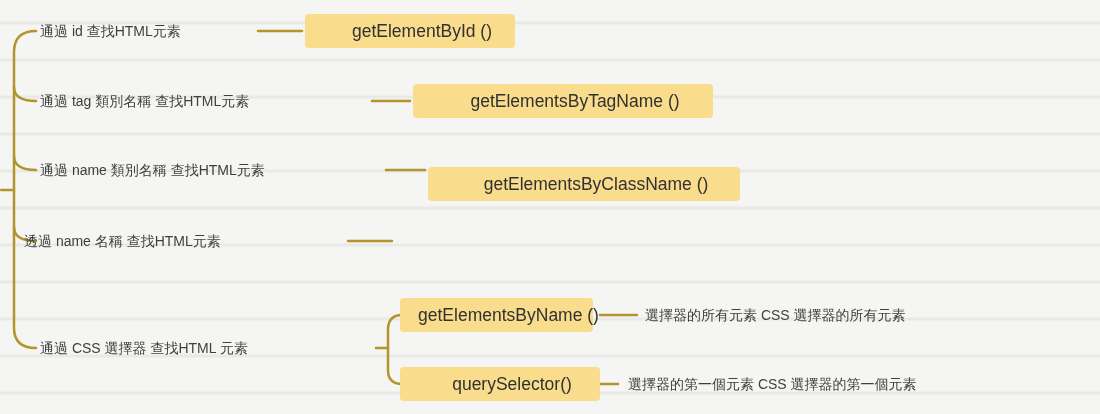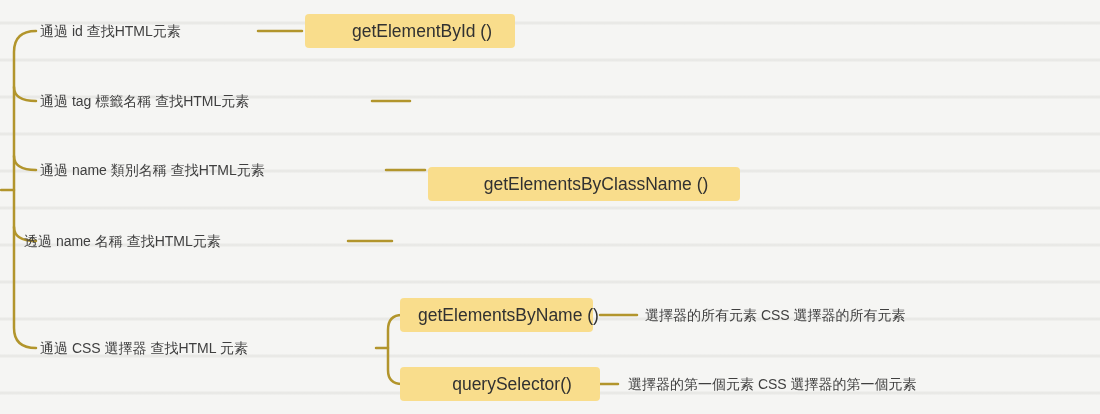--- a/index.html
+++ b/index.html
@@ -80,26 +80,27 @@
     <path d="M 348 241 H 392"></path>
 
     <path d="M 376 348 H 388"></path>
     <path d="M 402 315 Q 388 315 388 330 L 388 370 Q 388 384 402 384"></path>
 
     <path d="M 600 315 H 637"></path>
     <path d="M 586 384 H 618"></path>
   </svg>
 
   <div class="label" style="left:40px; top:18px">通過 id 查找HTML元素</div>
-  <div class="label" style="left:40px; top:88px">通過 tag 標籤名稱 查找HTML元素</div>
+  <div class="label" style="left:40px; top:88px">通過 tag 類別名稱 查找HTML元素</div>
   <div class="label" style="left:40px; top:157px">通過 name 類別名稱 查找HTML元素</div>
   <div class="label" style="left:24px; top:228px">透過 name 名稱 查找HTML元素</div>
   <div class="label" style="left:40px; top:335px">通過 CSS 選擇器 查找HTML 元素</div>
 
   <div class="node" style="left:305px; top:14px; width:210px">getElementById ()</div>
+  <div class="node" style="left:413px; top:84px; width:300px">getElementsByTagName ()</div>
   <div class="node" style="left:428px; top:167px; width:312px">getElementsByClassName ()</div>
   <div class="node" style="left:400px; top:298px; width:193px">getElementsByName ()</div>
   <div class="node" style="left:400px; top:367px; width:200px">querySelector()</div>
 
   <div class="label" style="left:645px; top:302px">選擇器的所有元素 CSS 選擇器的所有元素</div>
   <div class="label" style="left:628px; top:371px">選擇器的第一個元素 CSS 選擇器的第一個元素</div>
 
 </div>
 
 </body></html>

